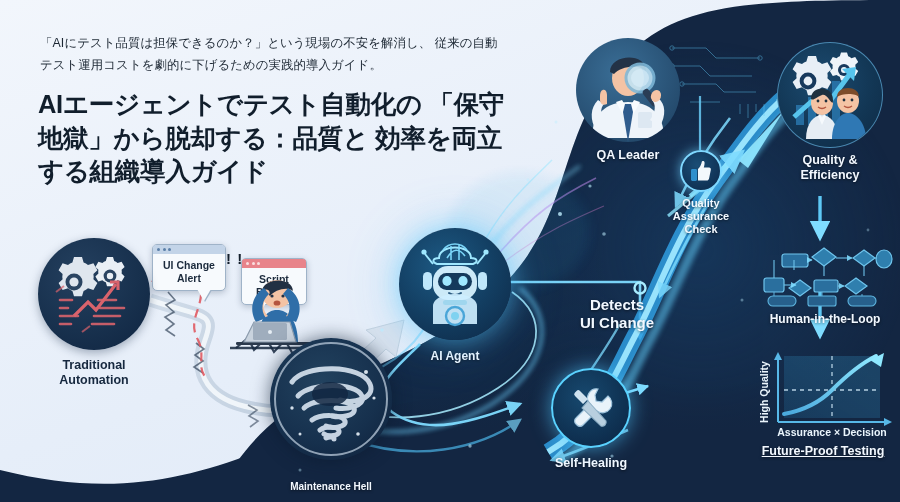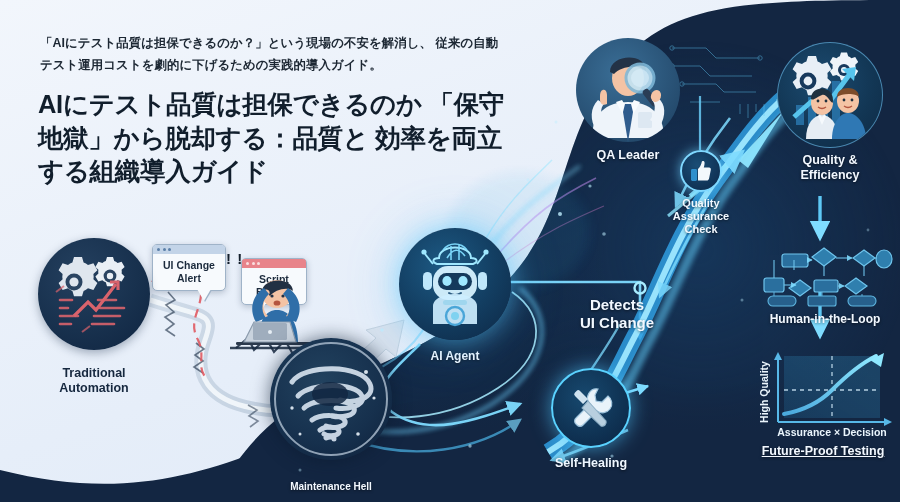--- a/index.html
+++ b/index.html
@@ -37,21 +37,21 @@
   .bottom-dark{
     position:absolute;left:0;bottom:0;width:900px;height:120px;
     background:linear-gradient(180deg,rgba(19,38,66,0) 0%,#132642 42%,#132642 100%);
     -webkit-clip-path:path("M900,120 L0,120 L0,88 C120,118 200,96 300,52 C420,2 560,0 900,0 Z");
     clip-path:path("M900,120 L0,120 L0,88 C120,118 200,96 300,52 C420,2 560,0 900,0 Z");
   }
 
   
   .kicker{
     position:absolute;left:40px;top:33px;width:470px;
-    font-size:12.4px;line-height:1.75;color:#1c2733;font-weight:700;
+    font-size:12.4px;line-height:1.75;color:#1c2733;font-weight:400;
     letter-spacing:.1px;
   }
   .headline{
     position:absolute;left:38px;top:88px;width:470px;
     font-size:25.5px;line-height:1.32;color:#111e2c;font-weight:800;
     letter-spacing:-.3px;
   }
 
   
   .node{position:absolute;}
@@ -65,21 +65,21 @@
   .circle{
     border-radius:50%;position:relative;overflow:hidden;
     display:flex;align-items:center;justify-content:center;
   }
 
   
   #trad-node{left:28px;top:238px;width:132px;}
   #trad-circle{width:112px;height:112px;margin:0 auto;
     background:radial-gradient(circle at 38% 32%,#24405f 0%,#18314e 55%,#0f2440 100%);
     box-shadow:0 3px 10px rgba(20,40,70,.35);}
-  #trad-node .cap{margin-top:16px;font-size:12.5px;}
+  #trad-node .cap{margin-top:8px;font-size:12.5px;}
 
   
   #hell-node{left:246px;top:338px;width:170px;}
   #hell-circle{width:122px;height:122px;margin:0 auto;
     background:radial-gradient(circle at 42% 36%,#22425f 0%,#16304d 58%,#0d1f38 100%);
     box-shadow:0 0 18px rgba(10,25,45,.6);}
   #hell-node .cap{margin-top:21px;font-size:10px;}
 
   
   #agent-node{left:385px;top:228px;width:140px;}
@@ -165,21 +165,21 @@
 
 <div id="canvas">
 
   <div class="light-bg"></div>
   <div class="dark-blob"></div>
   <div class="dark-blob2"></div>
   <div class="bottom-dark"></div>
 
   <div class="kicker">「AIにテスト品質は担保できるのか？」という現場の不安を解消し、
 従来の自動テスト運用コストを劇的に下げるための実践的導入ガイド。</div>
-  <div class="headline">AIにテスト品質は担保できるのか
+  <div class="headline">AIエージェントでテスト自動化の
 「保守地獄」から脱却する：品質と
 効率を両立する組織導入ガイド</div>
 
   <svg class="fx" viewBox="0 0 900 502">
     <defs>
       <linearGradient id="gCyan" x1="0" y1="0" x2="1" y2="0">
         <stop offset="0" stop-color="#3fa9e8"></stop>
           <stop offset="1" stop-color="#8ee6ff"></stop>
       </linearGradient>
       <linearGradient id="gCyan2" x1="0" y1="1" x2="1" y2="0">

